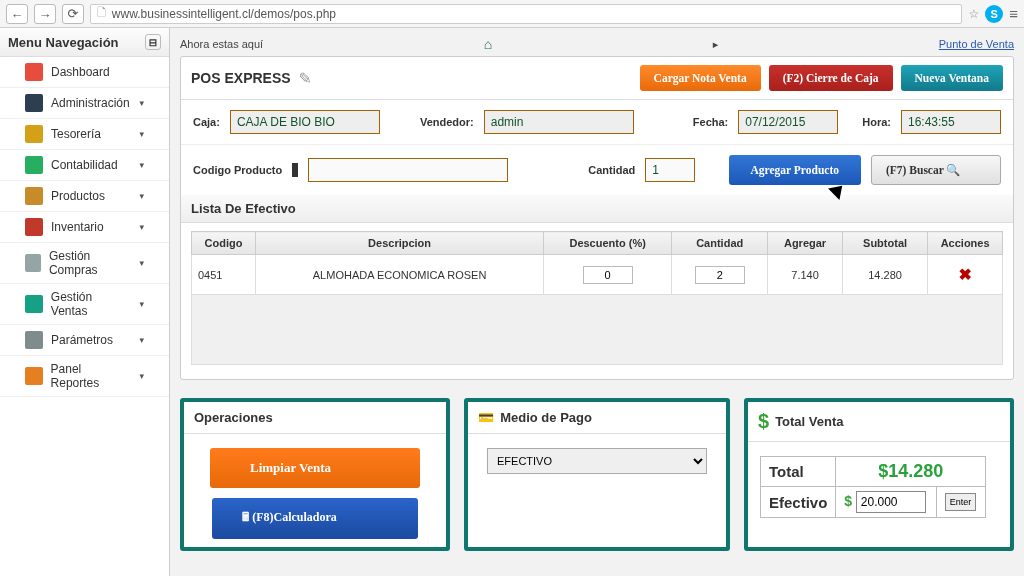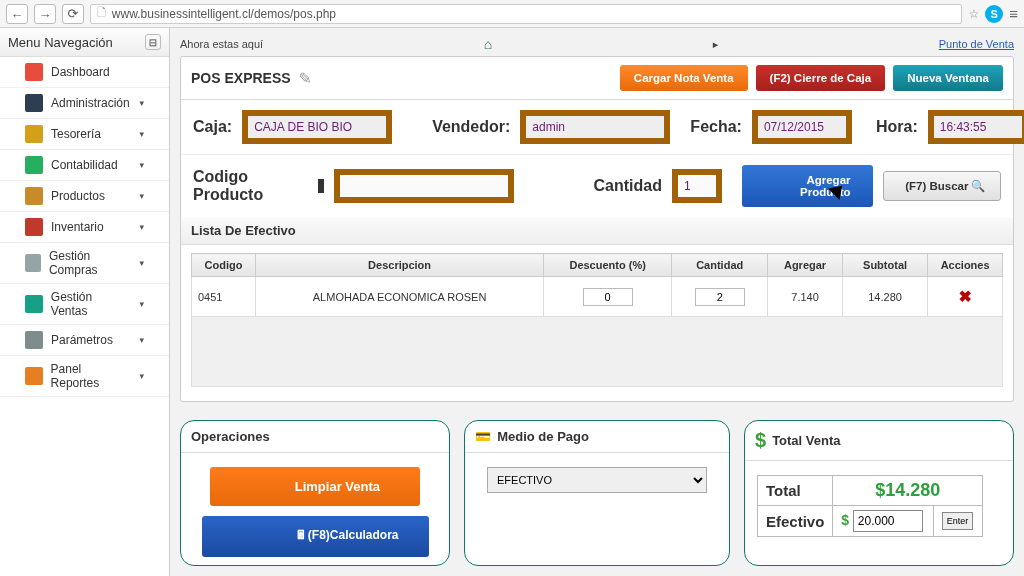--- a/index.html
+++ b/index.html
@@ -10,65 +10,65 @@
   .nav-btn { width: 22px; height: 20px; border:1px solid #bbb; border-radius:3px; background:#fff; display:flex; align-items:center; justify-content:center; font-size:13px; color:#555; cursor:pointer;}
   .url-bar { flex:1; height:20px; border:1px solid #ccc; border-radius:2px; background:#fff; display:flex; align-items:center; padding:0 6px; gap:6px; color:#555;}
   .url-bar .globe { color:#888; font-size:11px;}
   .chrome-icons { display:flex; gap:6px; align-items:center; }
   .tray-icon { width:18px; height:18px; border-radius:50%; display:flex; align-items:center; justify-content:center; font-size:11px; }
   .skype { background:#00aff0; color:#fff; font-weight:bold;}
 
   
   .app { display:flex; height: calc(576px - 28px); }
   .sidebar { width: 170px; background:#fff; border-right:1px solid #ccc; }
-  .sidebar-header { display:flex; align-items:center; justify-content:space-between; padding:6px 8px; font-weight:normal; font-size:13px; border-bottom:1px solid #ddd; background:linear-gradient(#fdfdfd,#eee);}
+  .sidebar-header { display:flex; align-items:center; justify-content:space-between; padding:6px 8px; font-weight:bold; font-size:13px; border-bottom:1px solid #ddd; background:linear-gradient(#fdfdfd,#eee);}
   .collapse-btn { width:16px; height:16px; border:1px solid #bbb; border-radius:3px; display:flex; align-items:center; justify-content:center; font-size:10px; cursor:pointer;}
   .side-item { display:flex; align-items:center; gap:8px; padding:6px 25px; border-bottom:1px solid #eee; cursor:pointer; font-size:12px;}
   .side-item .caret { margin-left:auto; color:#555; font-size:9px;}
   .side-icon { width:18px; height:18px; display:inline-block; border-radius:2px; }
 
   .main { flex:1; background:#f2f2f2; padding:8px 10px 0 10px; overflow:hidden;}
   .breadcrumb { display:flex; justify-content:space-between; align-items:center; gap:6px; font-size:11px; color:#444; margin-bottom:4px;}
   .breadcrumb a { color:#2a5db0; text-decoration:underline; cursor:pointer;}
   .breadcrumb .home { color:#265; font-size:14px;}
 
   .panel { background:#fff; border:1px solid #ccc; border-radius:3px; margin-bottom:18px;}
   .panel-head { padding:8px 10px; display:flex; align-items:center; gap:8px; border-bottom:1px solid #ddd;}
   .panel-head .title { font-weight:bold; font-size:14px;}
   .spacer { flex:1; }
-  .btn { padding:7px 14px; color:#fff; border:none; border-radius:3px; font-size:11.5px; font-weight:bold; cursor:pointer; text-align:right;}
+  .btn { padding:7px 14px; color:#fff; border:none; border-radius:3px; font-size:11.5px; font-weight:bold; cursor:pointer; text-align:left;font-family:Liberation Serif, serif;}
   .btn-orange { background: linear-gradient(#ff8a2a,#e86a0a); }
   .btn-red    { background: linear-gradient(#c9302c,#a8201c); }
   .btn-teal   { background: linear-gradient(#1fa3b8,#117a8b); }
   .btn-blue   { background: linear-gradient(#3277d6,#1b57b8); }
   .btn-search { background: linear-gradient(#f7f7f7,#e0e0e0); color:#333; border:1px solid #aaa; font-weight:bold;}
   .btn-big-orange { background: linear-gradient(#ff7a1a,#e86a0a); padding:12px 40px; font-size:13px;}
   .btn-big-blue   { background: linear-gradient(#2a64c9,#1b4aa0); padding:10px 30px; font-size:12px;}
 
   .row { display:flex; align-items:center; gap:10px; padding:10px 12px; }
-  .lbl { font-weight:bold; font-size:16px; }
-  .field { border:6px solid #a16207; background:#fafafa; padding:4px 6px; font-size:12px; color:#701a75; }
+  .lbl { font-weight:bold; font-size:11px; }
+  .field { border:1px solid #a16207; background:#fafafa; padding:4px 6px; font-size:12px; color:#14532d; }
   .field.ro { background:#eee; }
   .field.sm { width:90px; }
   .field.md { width:150px; }
 
   .section-title { font-weight:bold; font-size:13px; padding:6px 10px; background:linear-gradient(#fafafa,#eee); border-bottom:1px solid #ddd;}
 
   
   .tbl-wrap { padding:8px 10px 14px 10px; }
   table.products { width:100%; border-collapse:collapse; font-size:11px;}
   table.products th { background:linear-gradient(#f5f5f5,#e5e5e5); border:1px solid #ccc; padding:5px 6px; font-weight:bold;}
   table.products td { border:1px solid #ddd; padding:10px 6px; text-align:center; background:#fff;}
   table.products td.left { text-align:left; }
   .mini-input { width:50px; border:1px solid #bbb; padding:2px 4px; font-size:11px; text-align:center;}
   .del-x { color:#b00; font-size:16px; font-weight:bold; cursor:pointer;}
 
   
   .bottom-row { display:flex; gap:14px; }
-  .block { flex:1; background:#fff; border:1px solid #0f766e; border-radius:14px; }
+  .block { flex:1; background:#fff; border:4px solid #0f766e; border-radius:3px; }
   .block-title { font-weight:bold; font-size:13px; padding:8px 10px; border-bottom:1px solid #ddd; display:flex; align-items:center; gap:6px;}
   .block-body { padding:14px 12px 8px 12px; }
   select.pay { width:220px; padding:5px; border:1px solid #aaa; font-size:11px;}
   .total-tbl { border-collapse:collapse; font-size:13px; }
   .total-tbl td { border:1px solid #bbb; padding:4px 8px; }
   .total-tbl .val-green { color:#2aa13a; font-weight:bold; font-size:18px;}
   .dollar { color:#3aa13a; font-size:20px; font-weight:bold;}
   .keylbl { font-weight:bold; font-size:15px;}
   .cash-field { width:70px; border:1px solid #888; padding:3px 4px; font-size:12px;}
   .enter-btn { font-size:9px; border:1px solid #888; background:#eee; padding:3px 4px; cursor:pointer;}
@@ -227,21 +227,21 @@
         </table>
         <div style="height:70px; border:1px solid #ddd; border-top:none; background:#f0f0f0;"></div>
       </div>
     </div>
 
     <div class="bottom-row">
       <div class="block" style="flex:0 0 270px">
         <div class="block-title">Operaciones</div>
         <div class="block-body" style="display:flex;flex-direction:column;gap:10px;align-items:center">
           <button class="btn btn-big-orange" style="width:210px">Limpiar Venta</button>
-          <button class="btn btn-big-blue" style="width:227px">🖩  (F8)Calculadora</button>
+          <button class="btn btn-big-blue" style="width:206px">🖩  (F8)Calculadora</button>
         </div>
       </div>
 
       <div class="block">
         <div class="block-title">
           <span>💳</span>
           <span>Medio de Pago</span>
         </div>
         <div class="block-body" style="text-align:center">
           <select class="pay">

